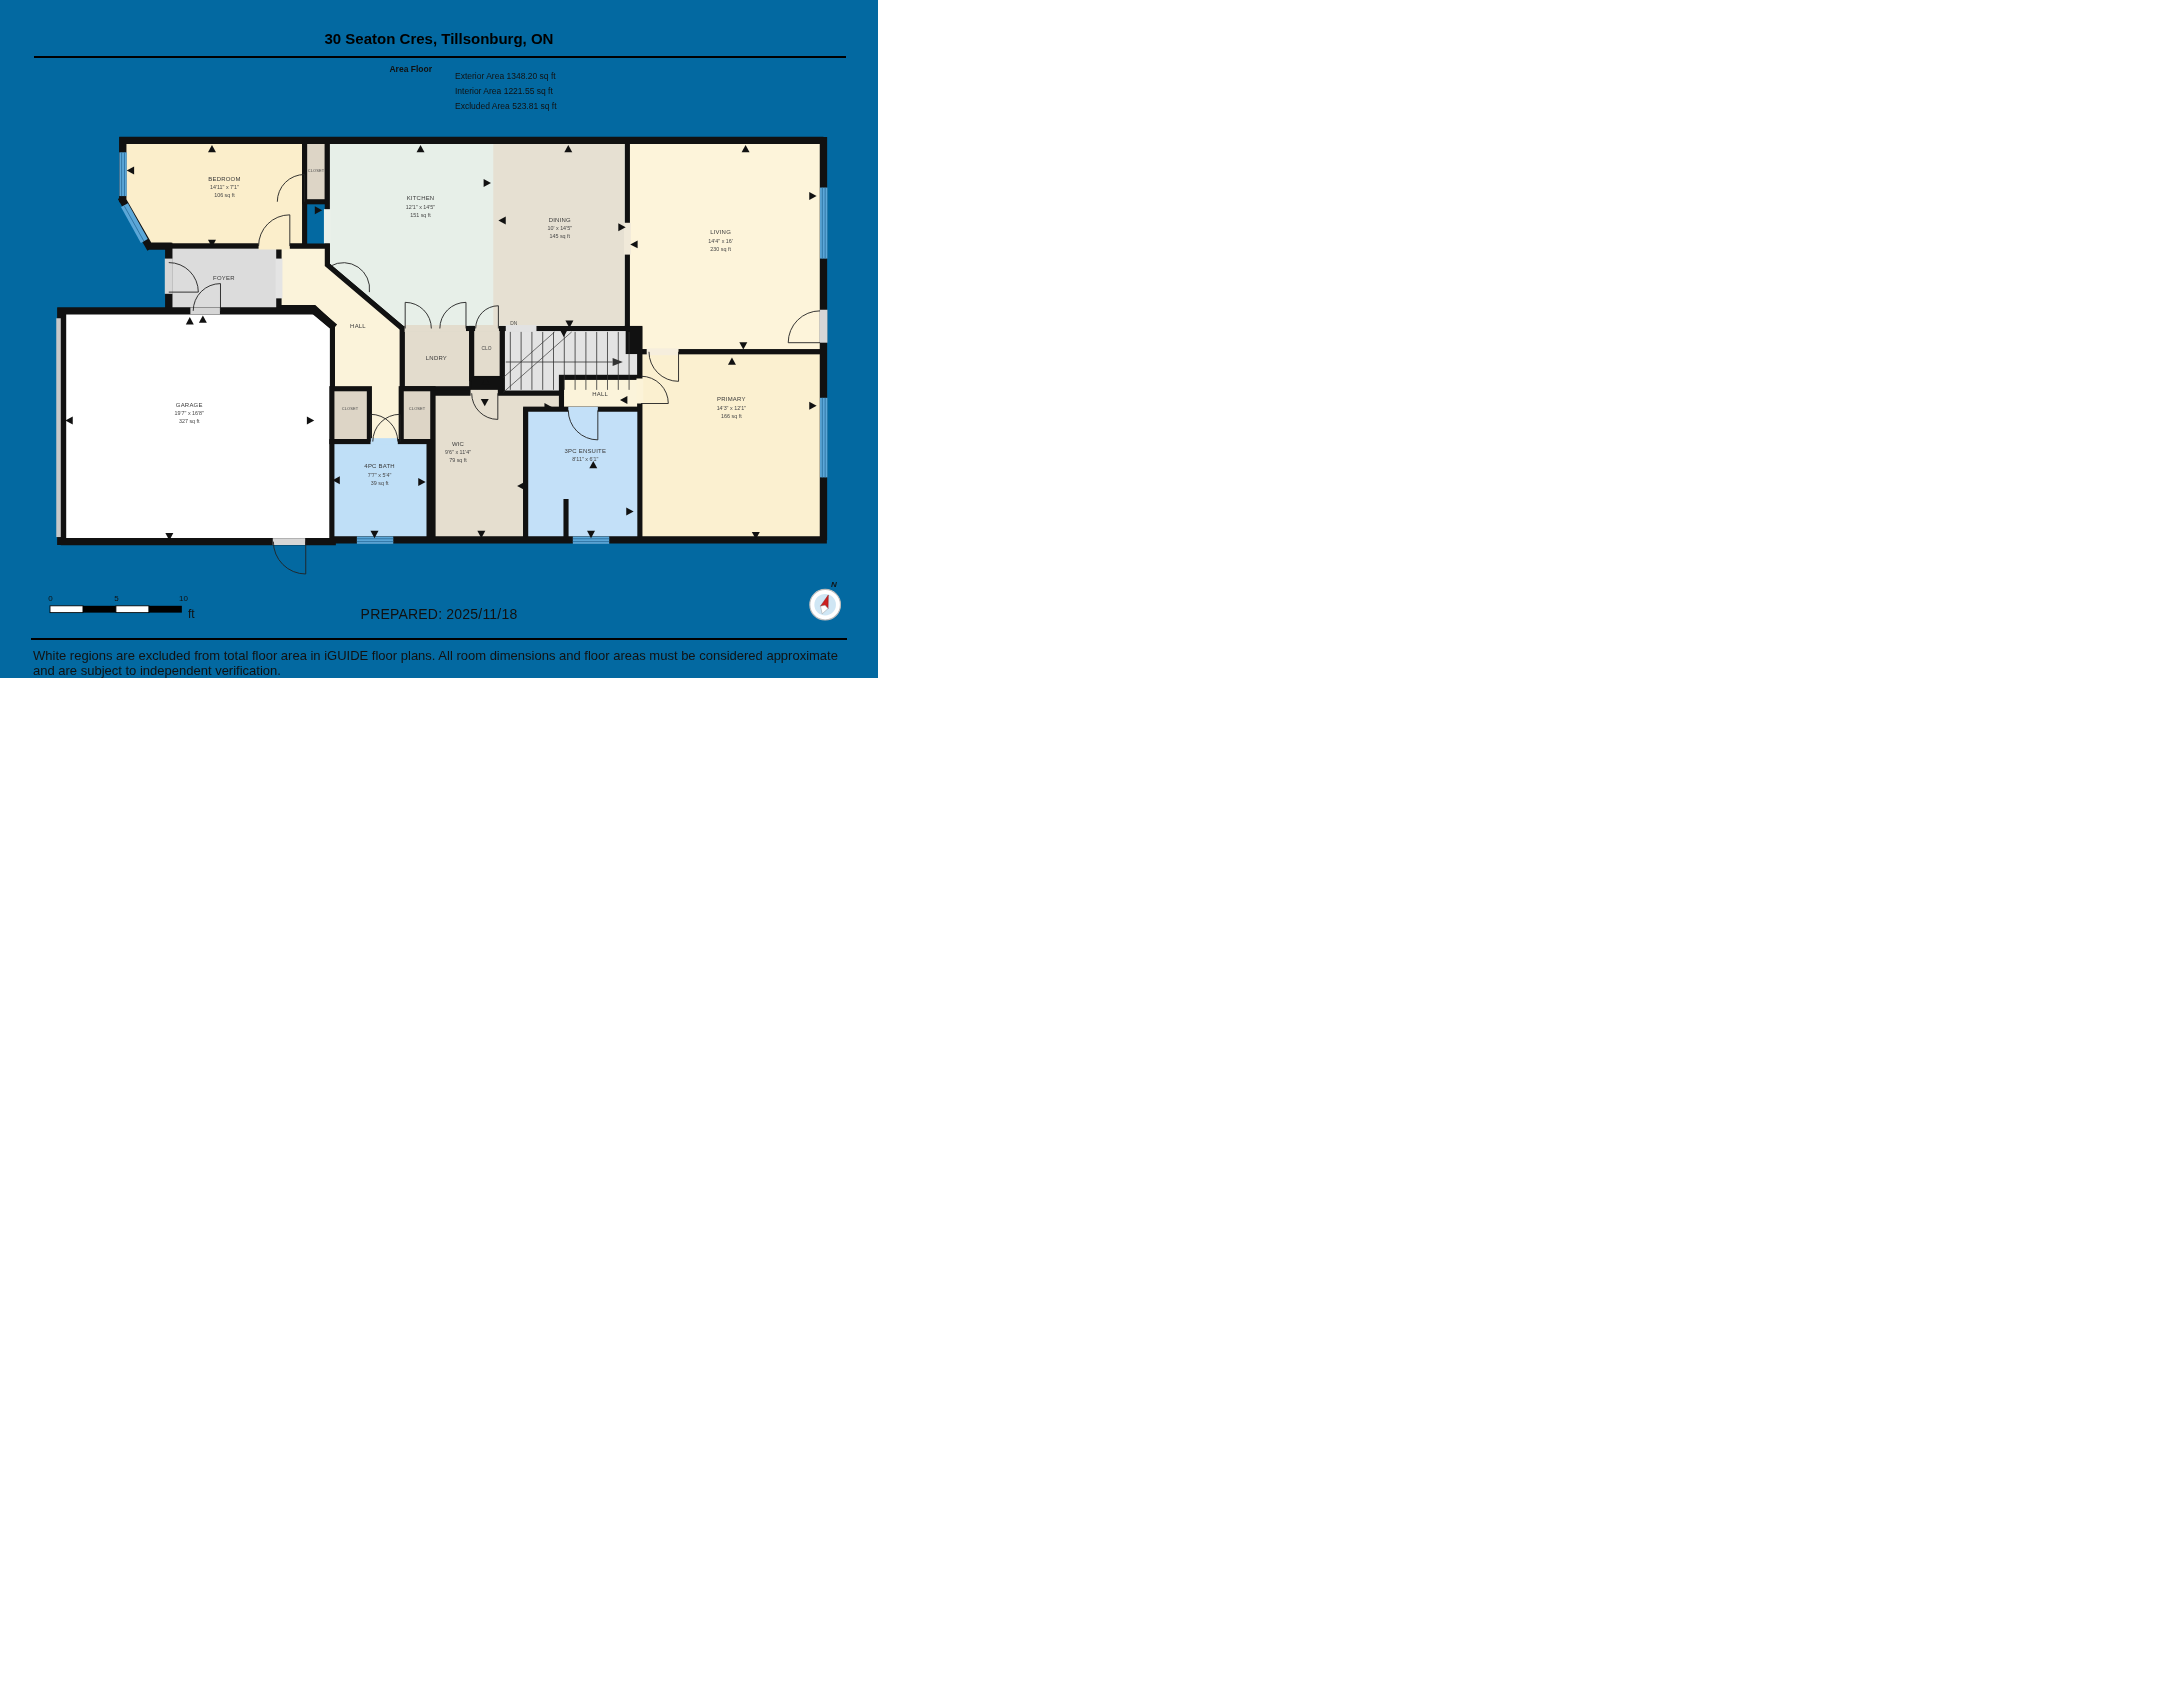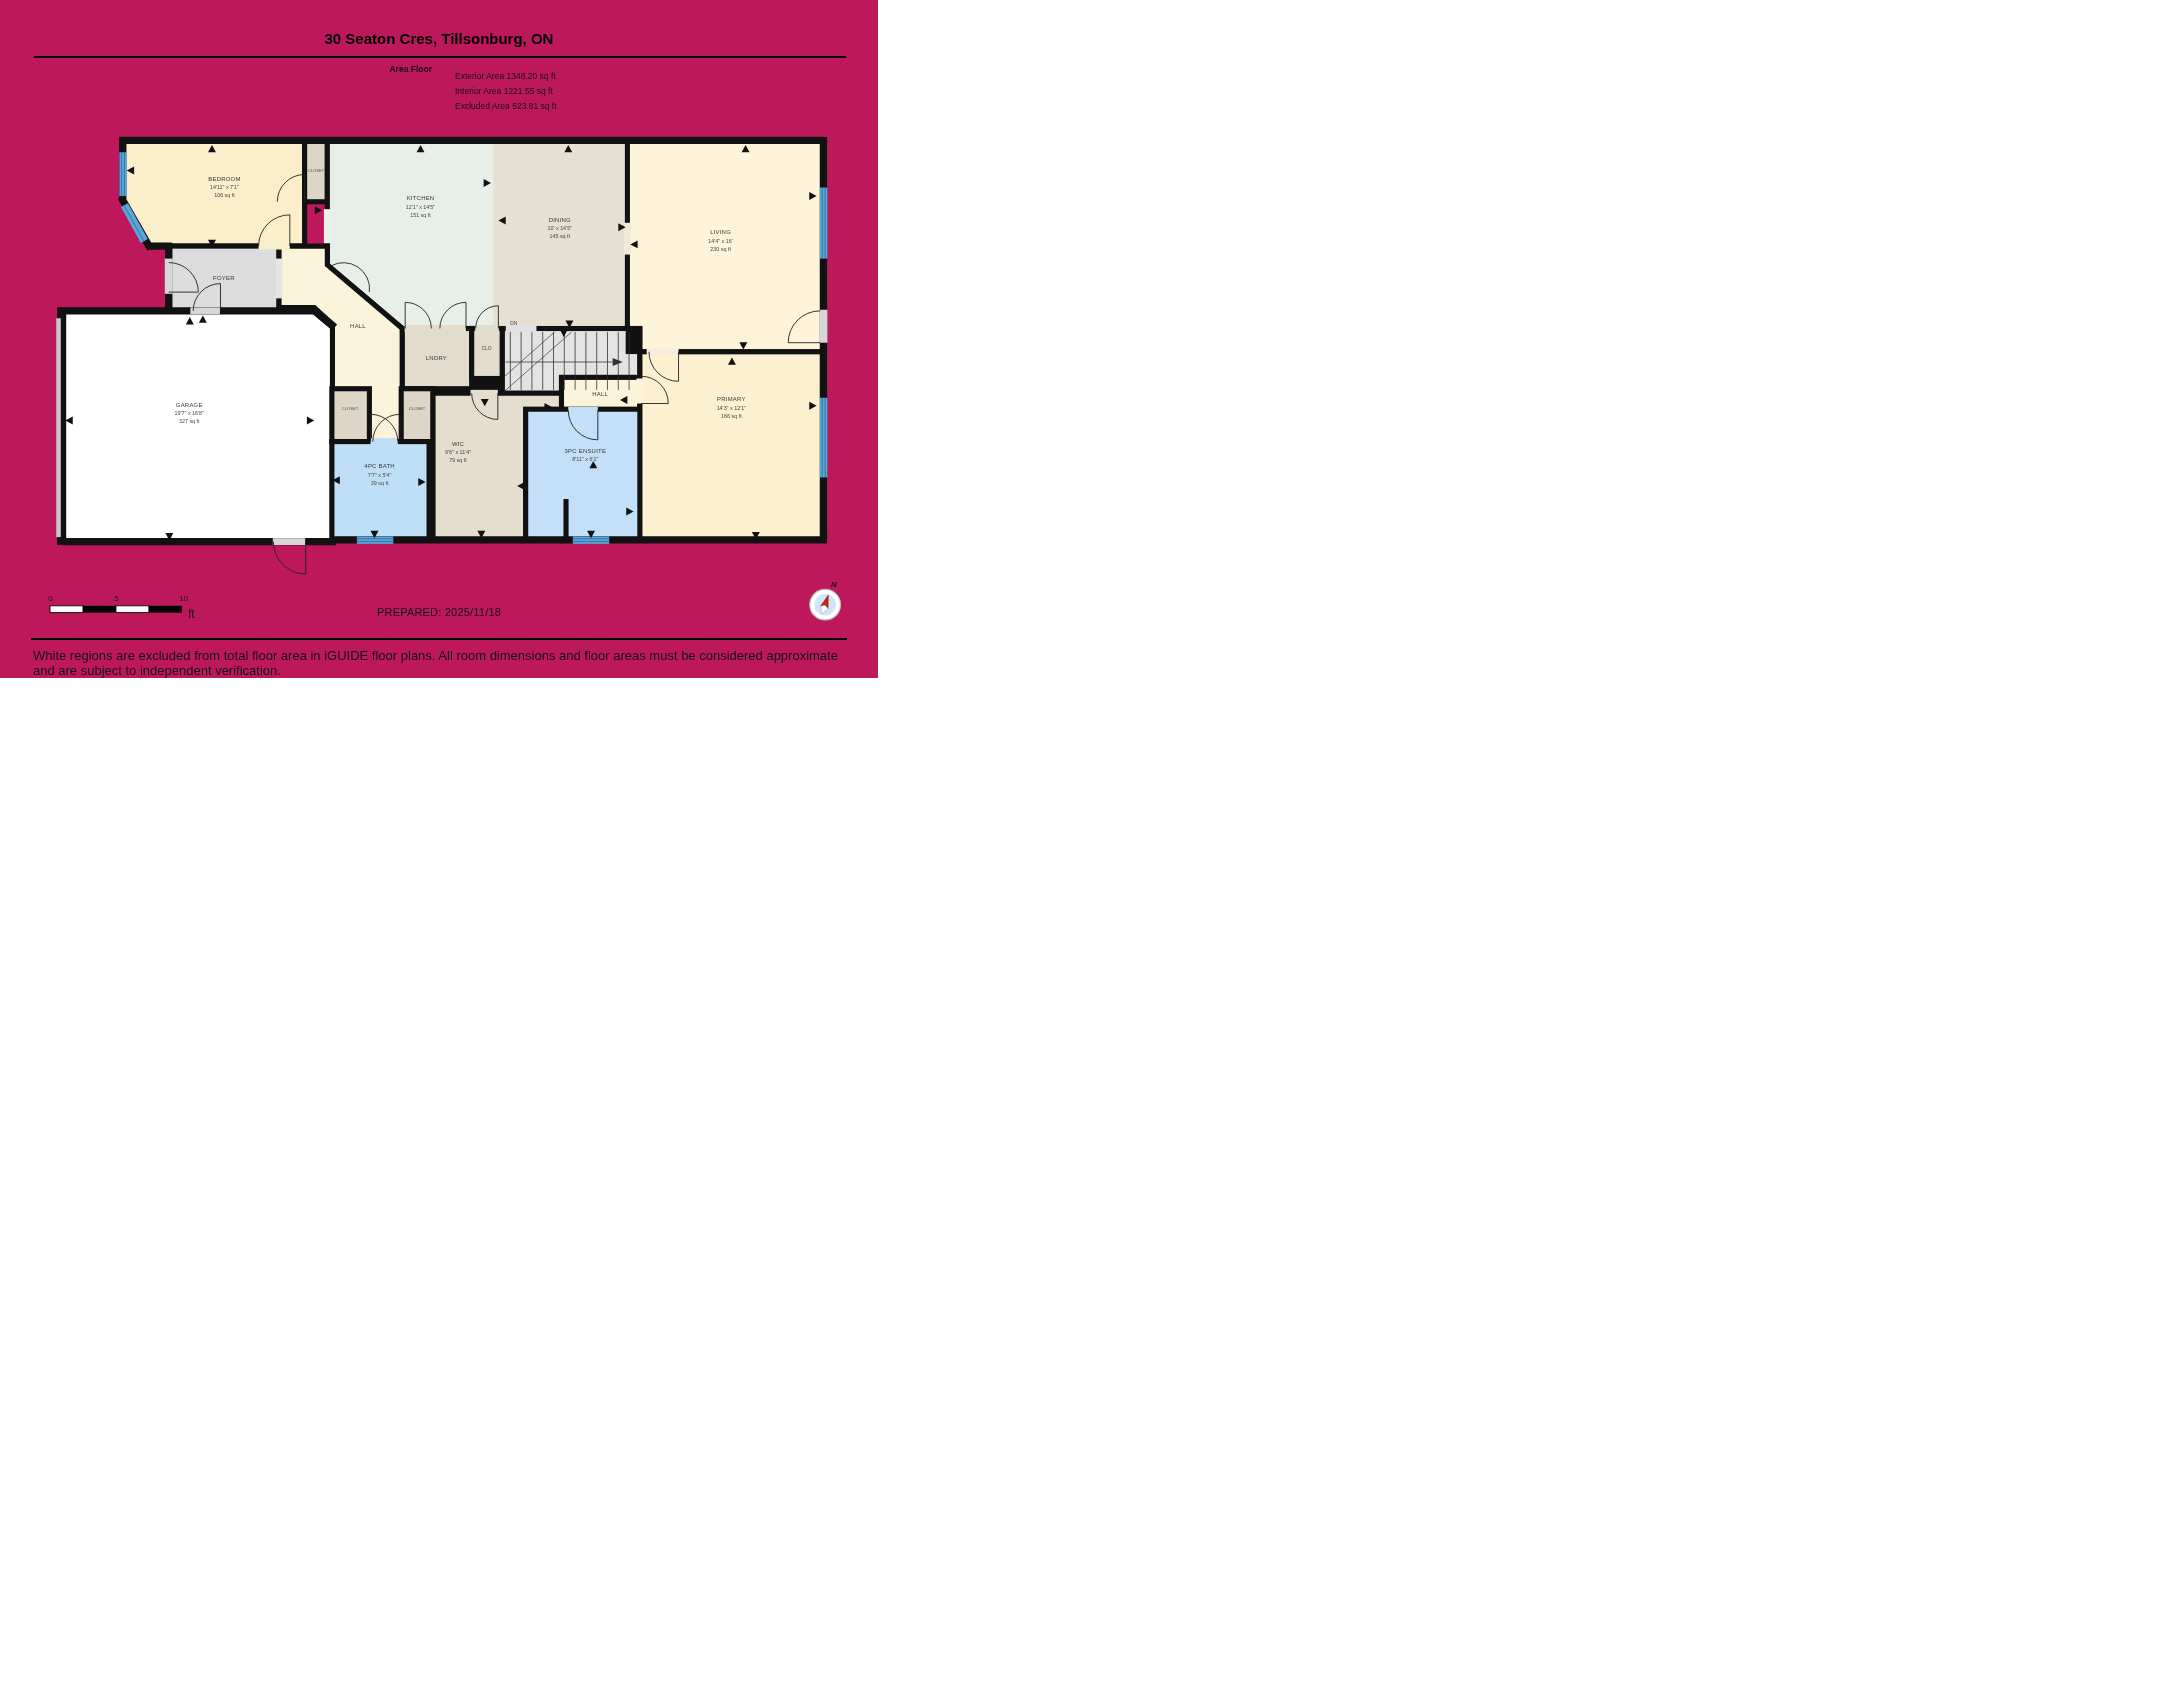--- a/index.html
+++ b/index.html
@@ -1,33 +1,33 @@
 <!DOCTYPE html>
 <html style="font-size:9px"><head>
 <meta charset="utf-8">
 <style>
   html,body{margin:0;padding:0;background:#fff;}
-  .page{position:relative;width:878px;height:678px;background:#be185d;
+  .page{position:relative;width:878px;height:678px;background:#0369a1;
         font-family:"Liberation Sans",sans-serif;overflow:hidden;}
   .title{position:absolute;top:30px;left:0;width:100%;text-align:center;
          font-size:15px;font-weight:bold;color:#000;}
   .hrule{position:absolute;left:34px;top:56px;width:812px;height:1.7px;background:#000;}
   .floor-label{position:absolute;top:64px;left:318px;width:114px;text-align:right;
          font-size:8.5px;font-weight:bold;color:#111;}
   .stat{position:absolute;left:455px;font-size:8.5px;color:#111;margin-top:7px;}
   .s0{top:64px}.s1{top:79px}.s2{top:94px}
   svg{position:absolute;left:0;top:0;}
   .room-name{font-size:10.5px;fill:#3a3a3a;letter-spacing:.4px;}
   .room-dims{font-size:9.5px;fill:#474747;}
   .tiny{font-size:7px;fill:#4a4a4a;letter-spacing:.2px;}
   .small{font-size:8.5px;fill:#4a4a4a;}
   .scale-num{position:absolute;top:594px;font-size:8px;color:#111;width:17px;text-align:center;}
   .scale-ft{position:absolute;top:607px;left:188px;font-size:12px;color:#111;}
   .prepared{position:absolute;top:606px;left:0;width:100%;text-align:center;
-            font-size:11px;color:#111;letter-spacing:0.2px;}
+            font-size:14px;color:#111;letter-spacing:0.2px;}
   .watermark{position:absolute;top:624px;left:0;width:100%;text-align:center;
             font-size:15.4px;font-weight:bold;color:#c3c3c3;letter-spacing:0.6px;
             text-shadow:0 0 1.1px #fff;z-index:3;}
   .hrule2{position:absolute;left:31px;top:638px;width:816px;height:2.3px;background:#000;z-index:2;}
   .disclaimer{position:absolute;top:648px;left:33px;width:824px;font-size:13px;color:#111;}
   .compass-n{position:absolute;left:831px;top:580px;font-size:8px;font-weight:bold;
              font-style:italic;color:#111;}
 </style>
 </head>
 <body>

